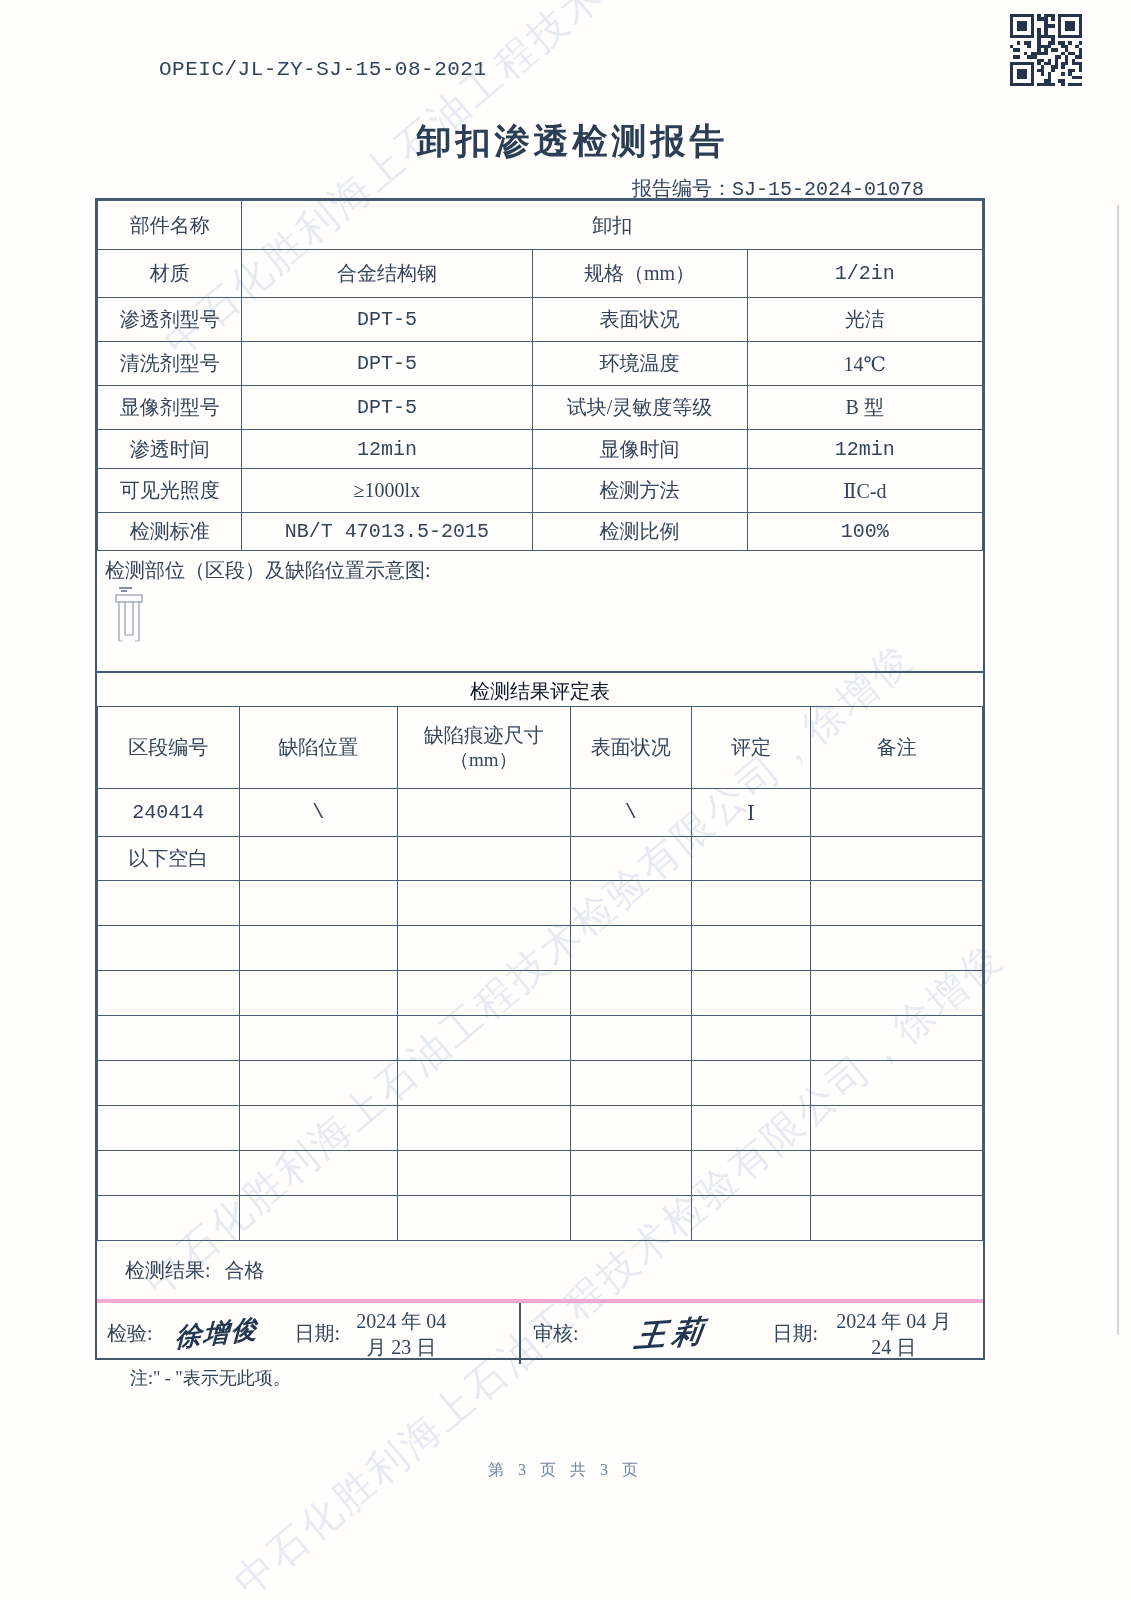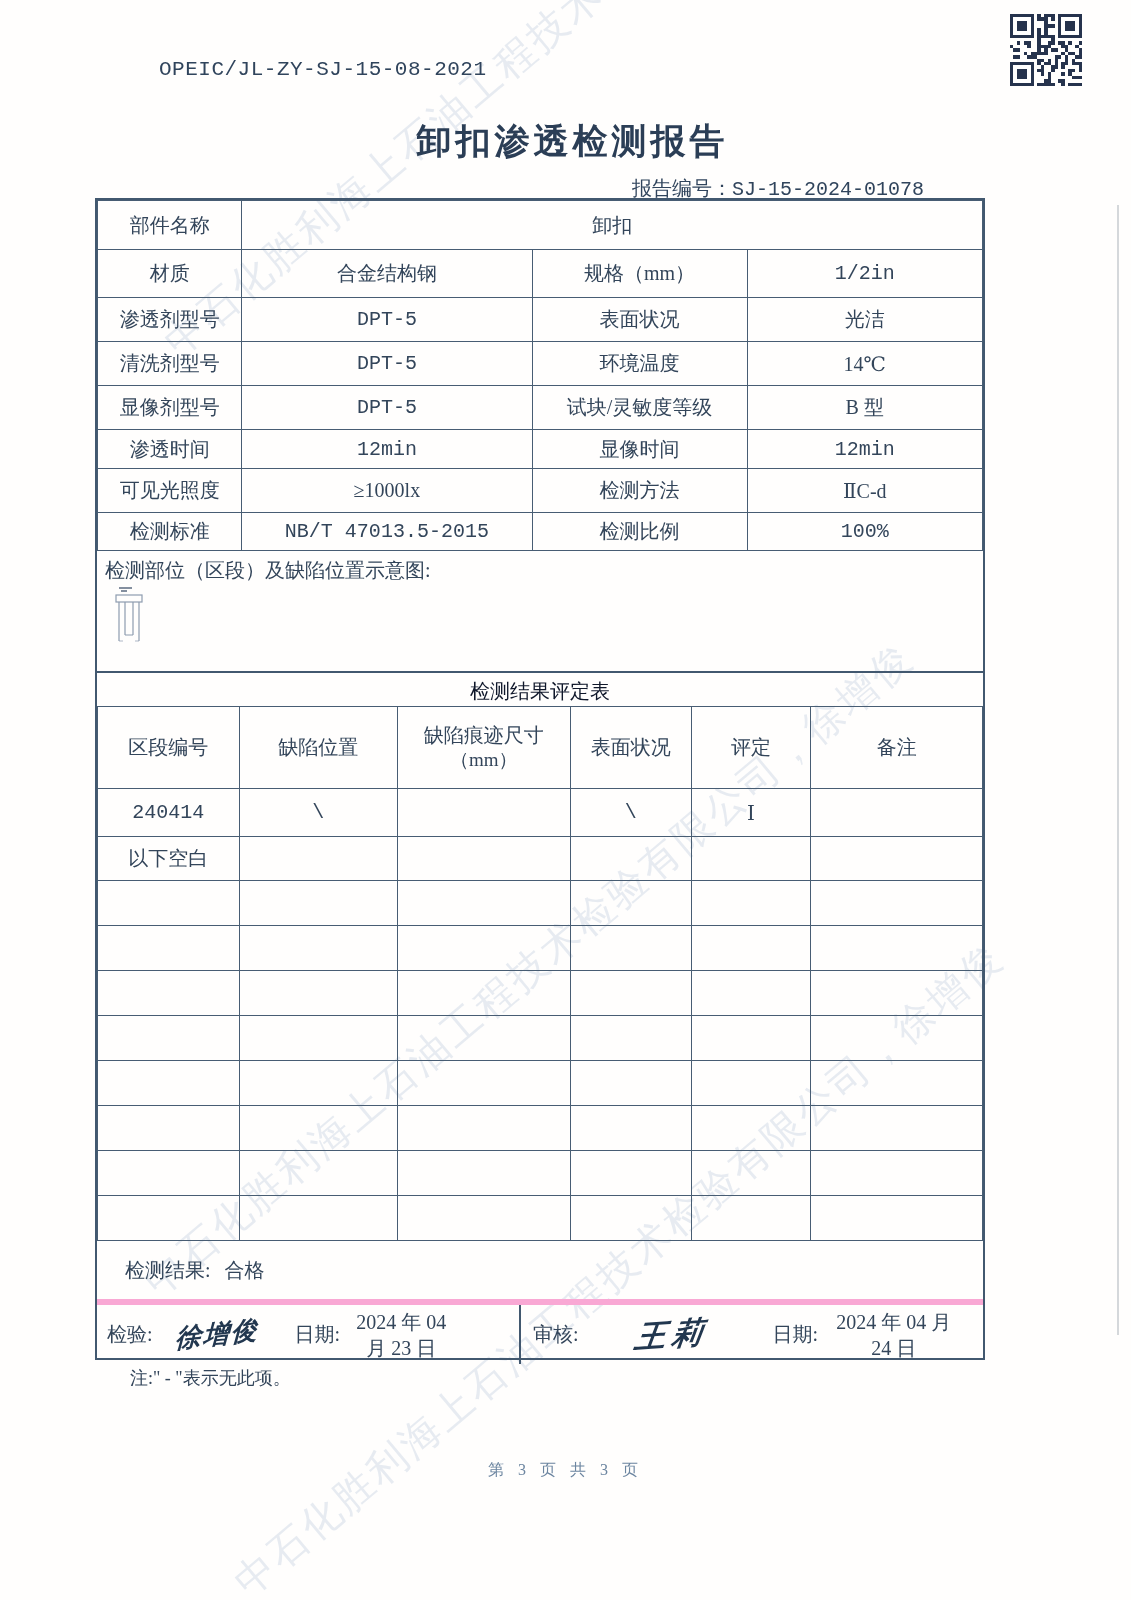--- a/index.html
+++ b/index.html
@@ -45,21 +45,21 @@
   .rtitle{
     height:35px;line-height:36px;text-align:center;font-size:20px;color:#0f172a;
     border-top:2px solid #42586f;box-sizing:border-box;
   }
   th.h2line{line-height:1.25;}
   th .sub{display:block;font-size:19px;}
   .result-band{
     height:58px;box-sizing:border-box;display:flex;align-items:center;
     padding-left:28px;font-size:20px;gap:14px;
   }
-  .sig-row{height:65px;box-sizing:border-box;border-top:6px solid #f9a8d4;display:flex;}
+  .sig-row{height:65px;box-sizing:border-box;border-top:4px solid #f9a8d4;display:flex;}
   .sig-left{width:424px;box-sizing:border-box;border-right:2px solid #42586f;display:flex;align-items:center;}
   .sig-right{flex:1;display:flex;align-items:center;}
   .sig-label{font-size:20px;white-space:nowrap;}
   .hand{
     display:inline-block;color:#22374f;font-style:italic;font-weight:600;
     transform:rotate(-6deg) skewX(-8deg);
   }
   .hand-inspector{font-size:26px;letter-spacing:2px;}
   .hand-reviewer{font-size:31px;letter-spacing:6px;transform:rotate(-4deg) skewX(-12deg);}
   .date-block{text-align:center;font-size:20px;line-height:1.3;white-space:nowrap;}

